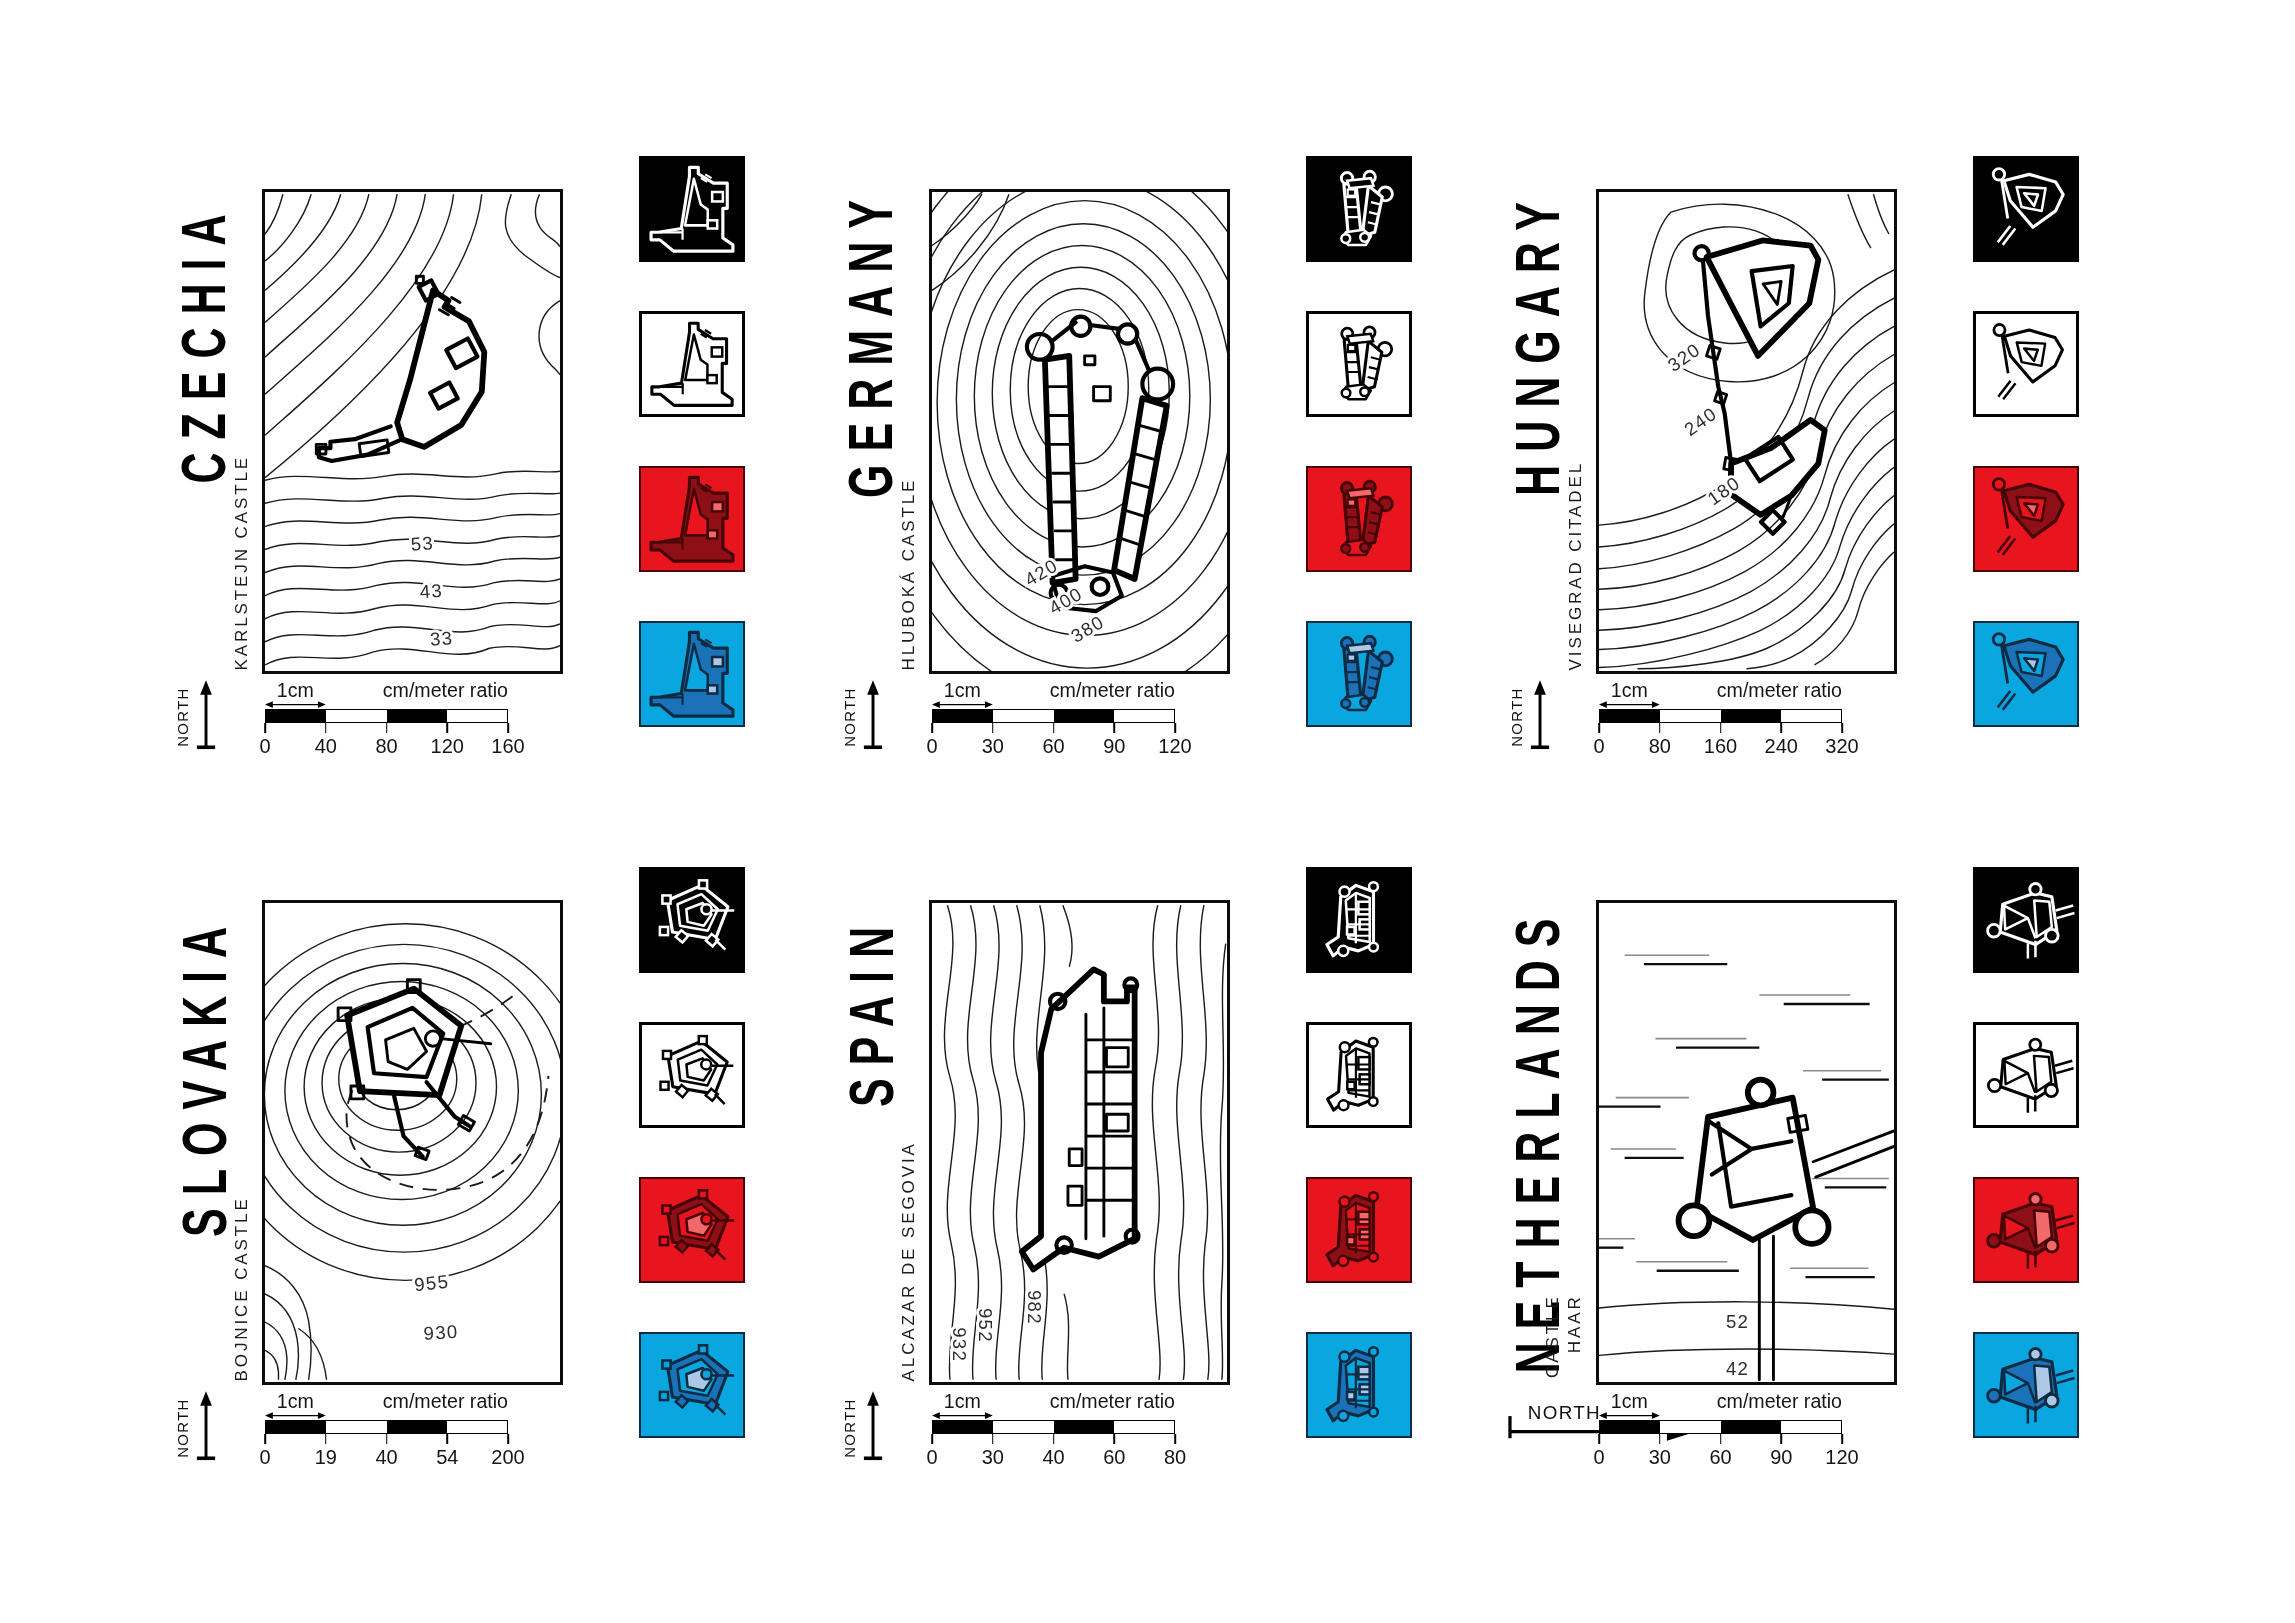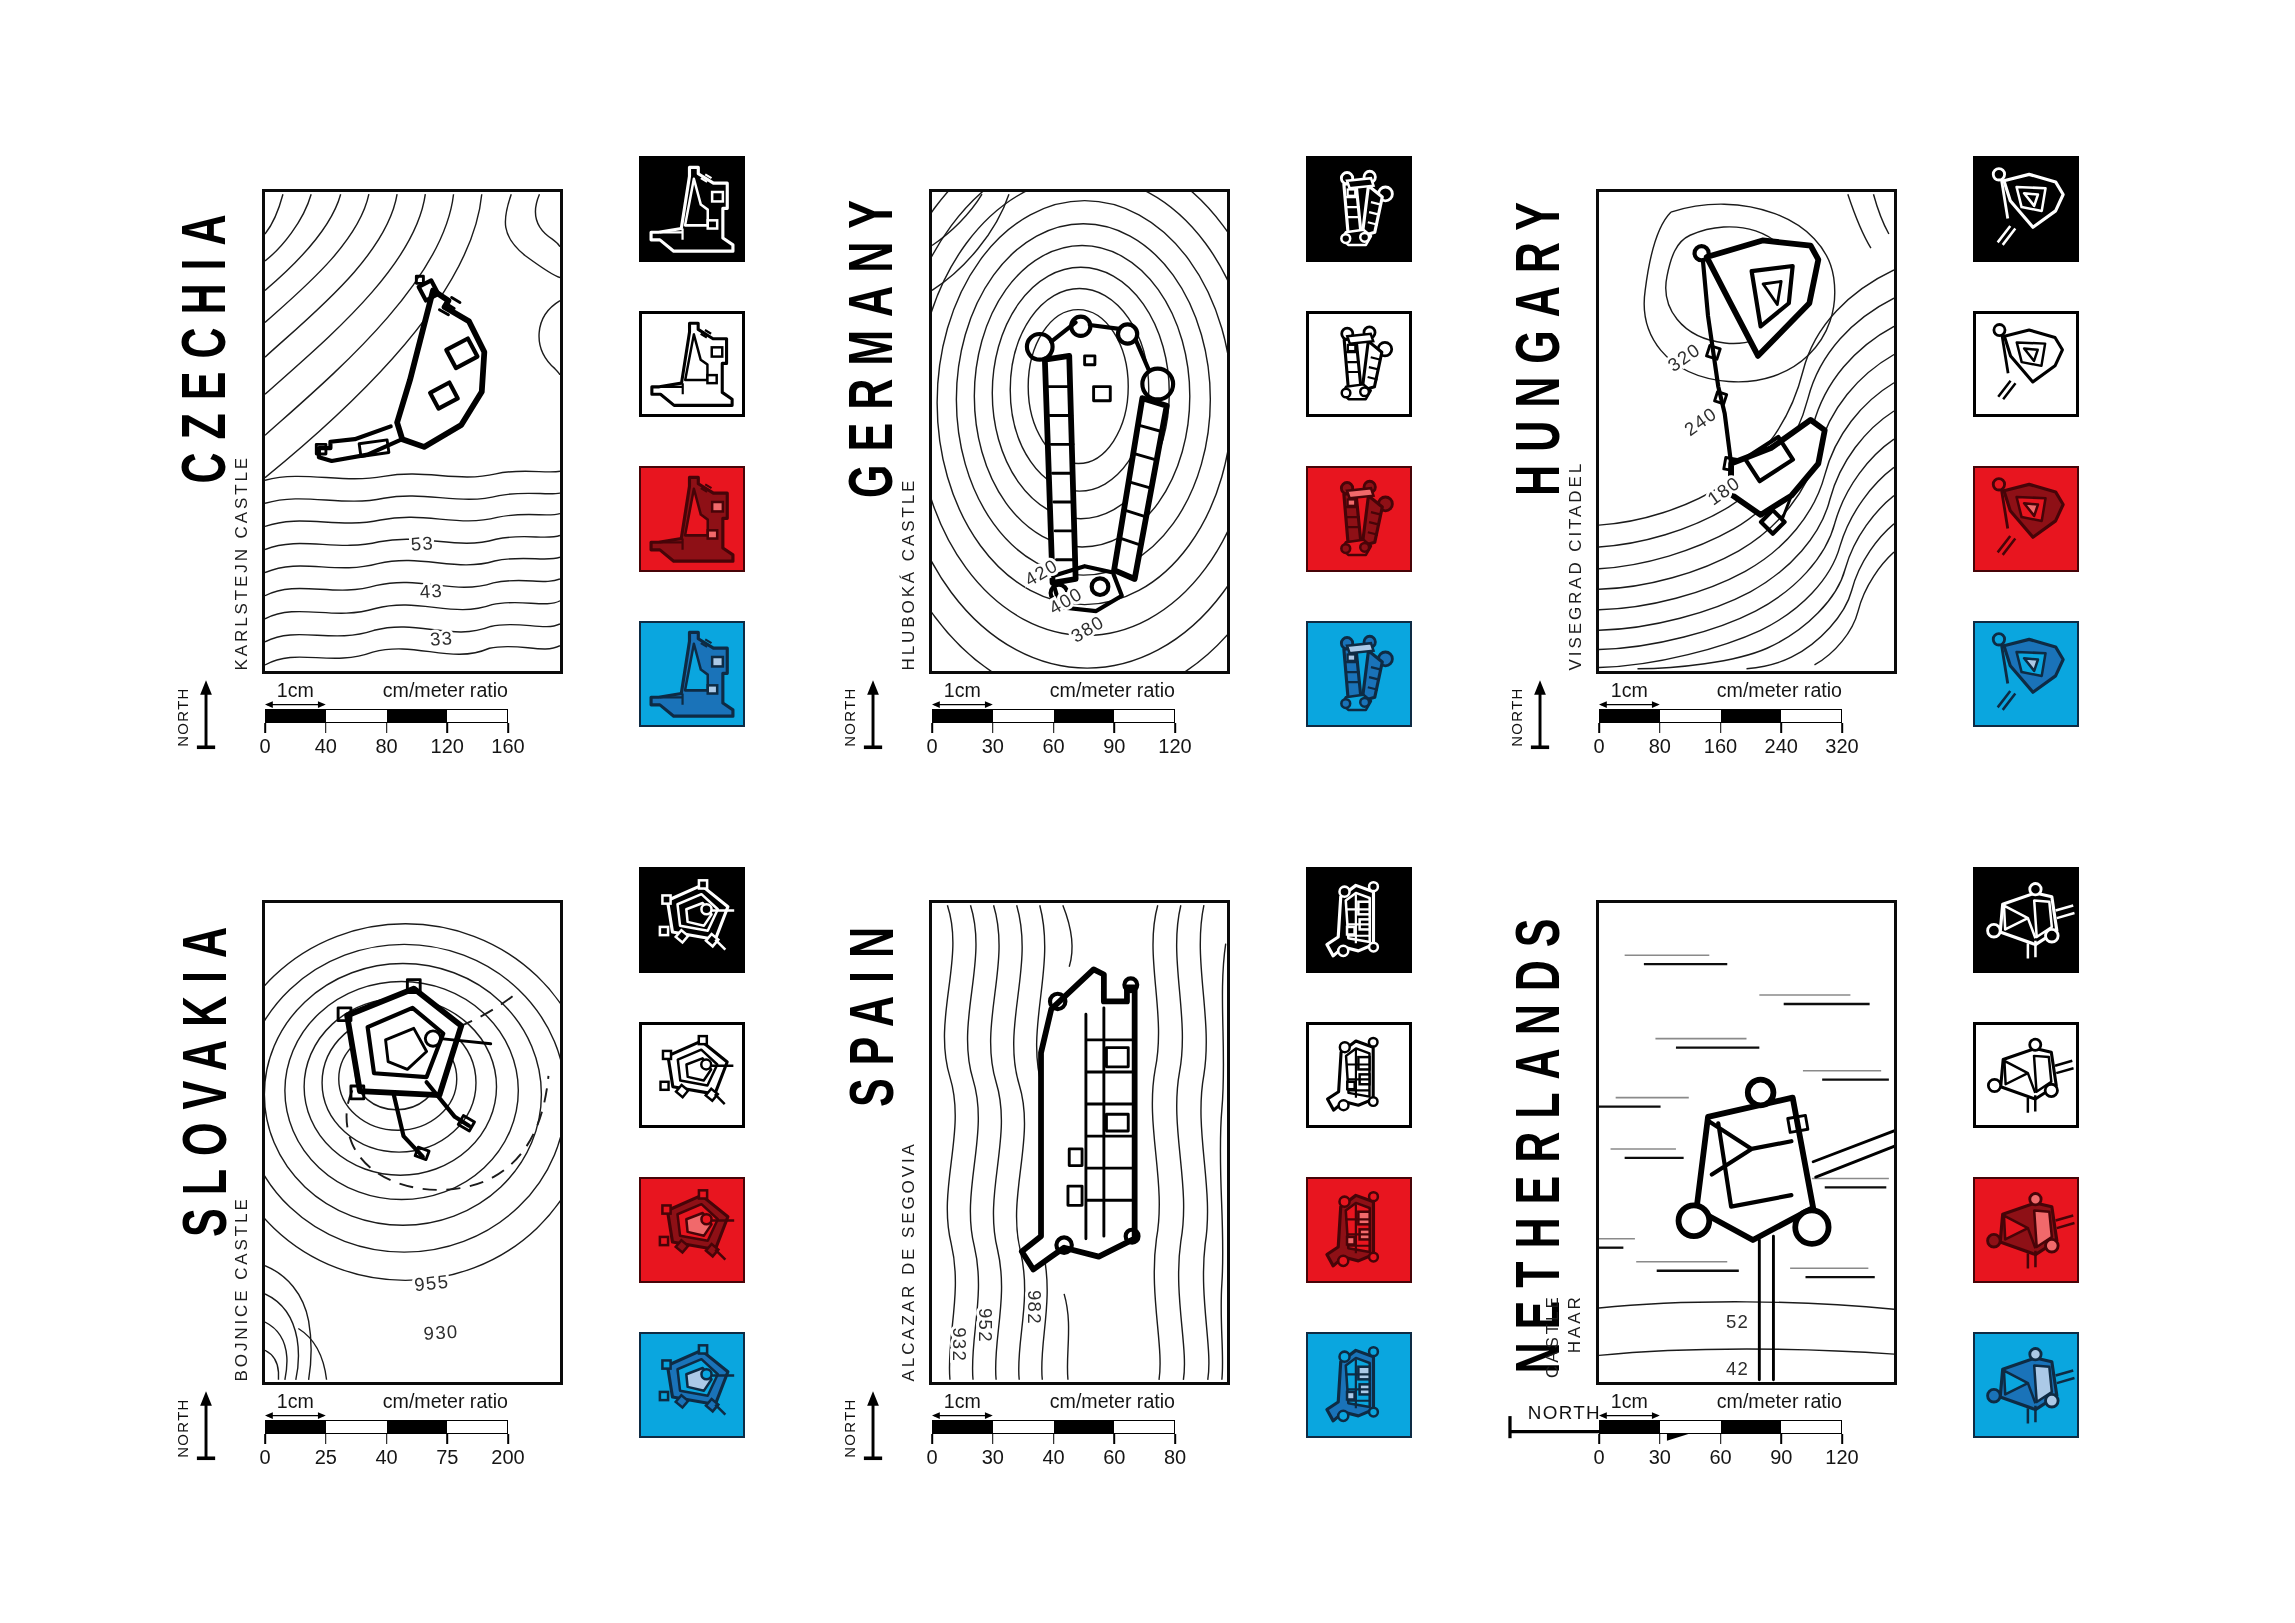--- a/index.html
+++ b/index.html
@@ -475,23 +475,23 @@
         <i></i>
         <i class="b"></i>
         <i></i>
       </div>
     <span class="sb-tick" style="left:0%"></span>
     <span class="sb-tick" style="left:25%"></span>
     <span class="sb-tick" style="left:50%"></span>
     <span class="sb-tick" style="left:75%"></span>
     <span class="sb-tick" style="left:100%"></span>
     <span class="sb-num" style="left:0%">0</span>
-    <span class="sb-num" style="left:25%">25</span>
+    <span class="sb-num" style="left:25%">19</span>
     <span class="sb-num" style="left:50%">40</span>
-    <span class="sb-num" style="left:75%">75</span>
+    <span class="sb-num" style="left:75%">54</span>
     <span class="sb-num" style="left:100%">200</span>
   </div>
   <div class="icons">
     <div class="swatch v-black">
         <svg viewBox="0 0 162 162">
           <use href="#ic-sk"></use>
         </svg>
       </div>
     <div class="swatch v-white">
         <svg viewBox="0 0 162 162">

